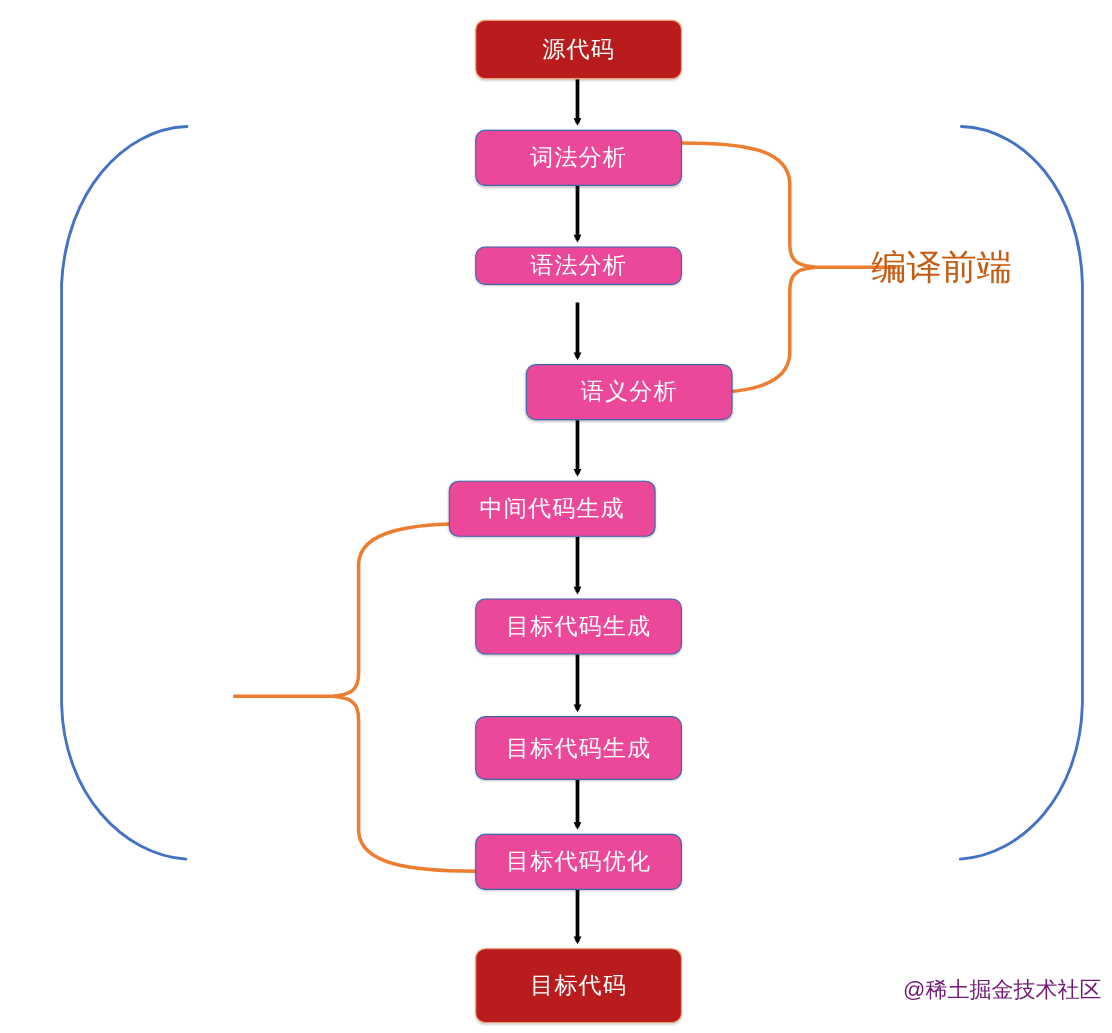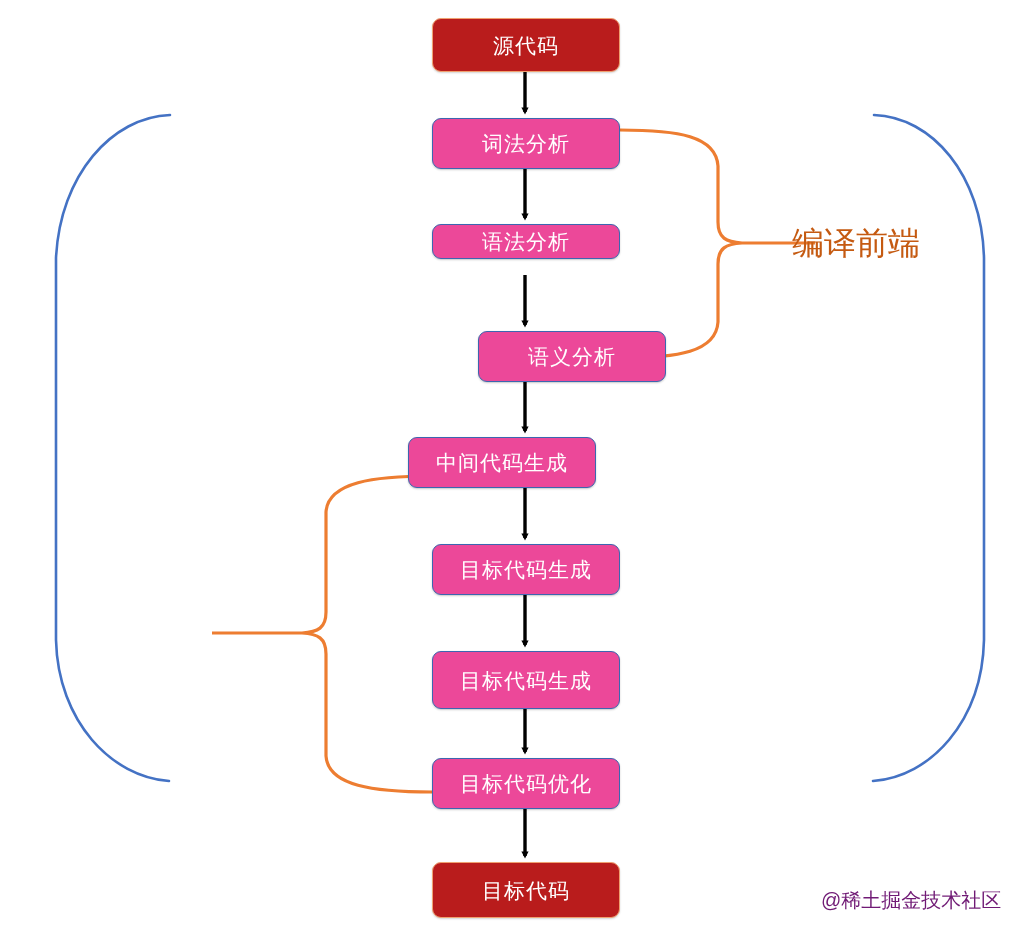--- a/index.html
+++ b/index.html
@@ -145,21 +145,21 @@
   </div>
 
   <div class="node node-phase" style="left:432px; top:651px; width:188px; height:58px;">
     <span>目标代码生成</span>
   </div>
 
   <div class="node node-phase" style="left:432px; top:758px; width:188px; height:51px;">
     <span>目标代码优化</span>
   </div>
 
-  <div class="node node-terminal" style="left:432px; top:862px; width:188px; height:56px;">
+  <div class="node node-terminal" style="left:432px; top:862px; width:188px; height:68px;">
     <span>目标代码</span>
   </div>
 
   <div class="group-label" style="left:792px; top:227px;">编译前端</div>
 
 
   <div class="watermark" style="left:821px; top:890px;">@稀土掘金技术社区</div>
 
 </div>
 

